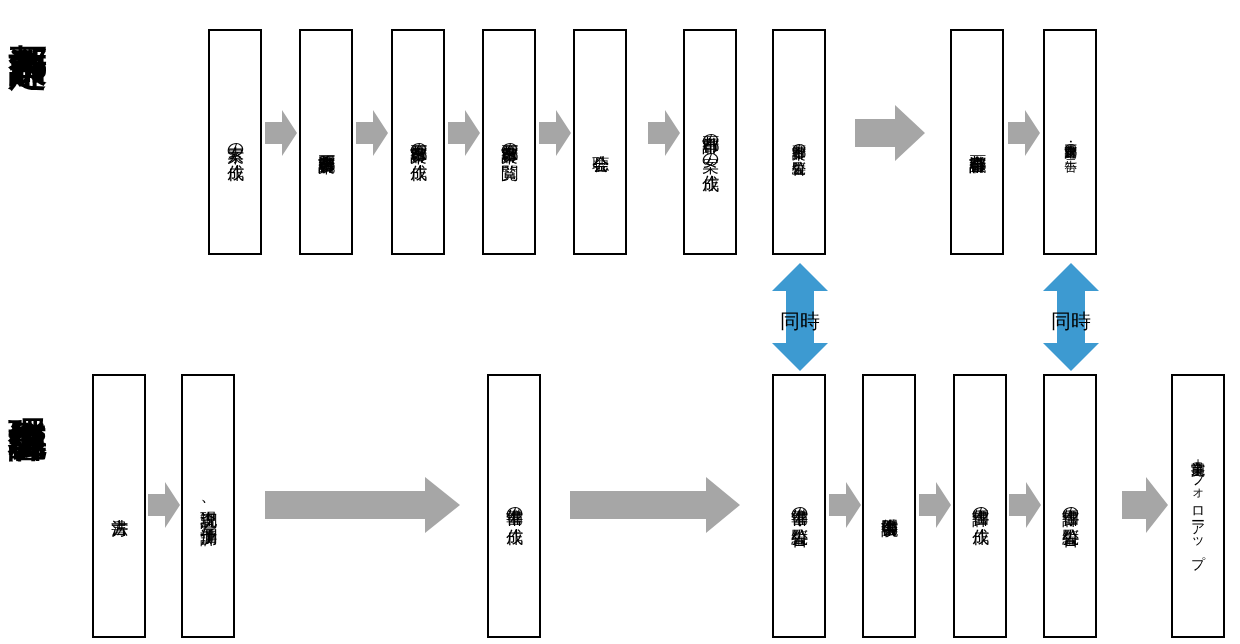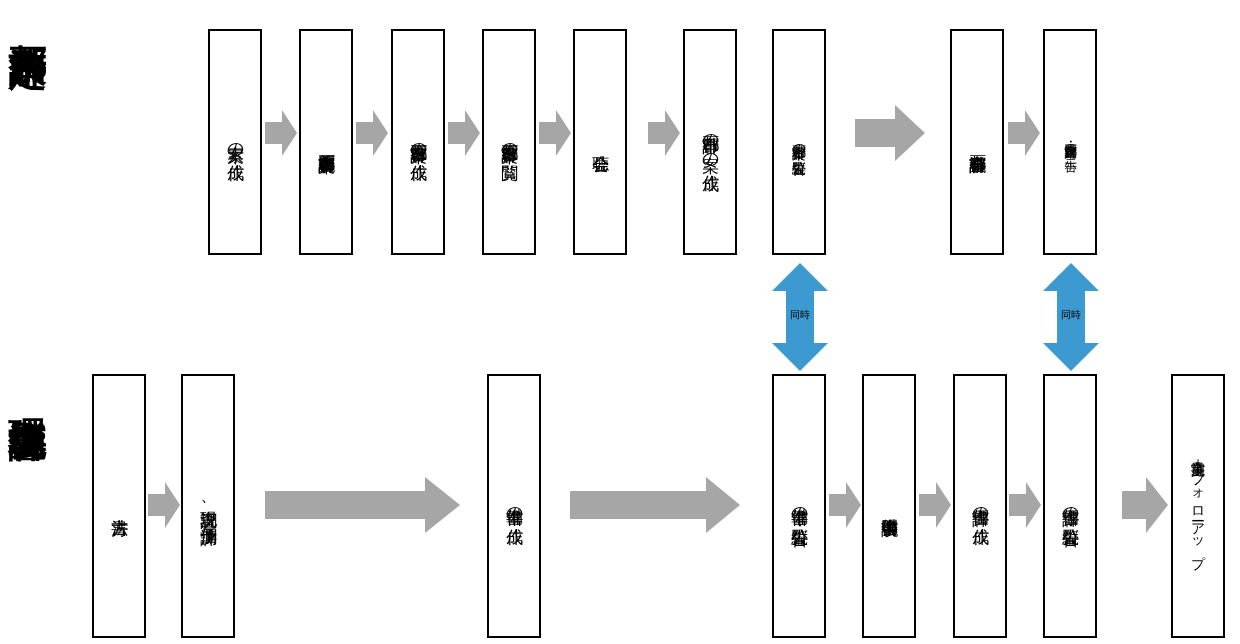--- a/index.html
+++ b/index.html
@@ -59,21 +59,21 @@
     position: absolute;
   }
   .arrow-shape svg { display: block; }
   
   .arrow-v-blue {
     position: absolute;
   }
   .arrow-v-blue svg { display: block; }
   .simul-label {
     position: absolute;
-    font-size: 10px;
+    font-size: 20px;
     color: #000;
     background: transparent;
     white-space: nowrap;
     letter-spacing: 0px;
   }
 </style>
 </head>
 <body>
 
 <div id="canvas">

